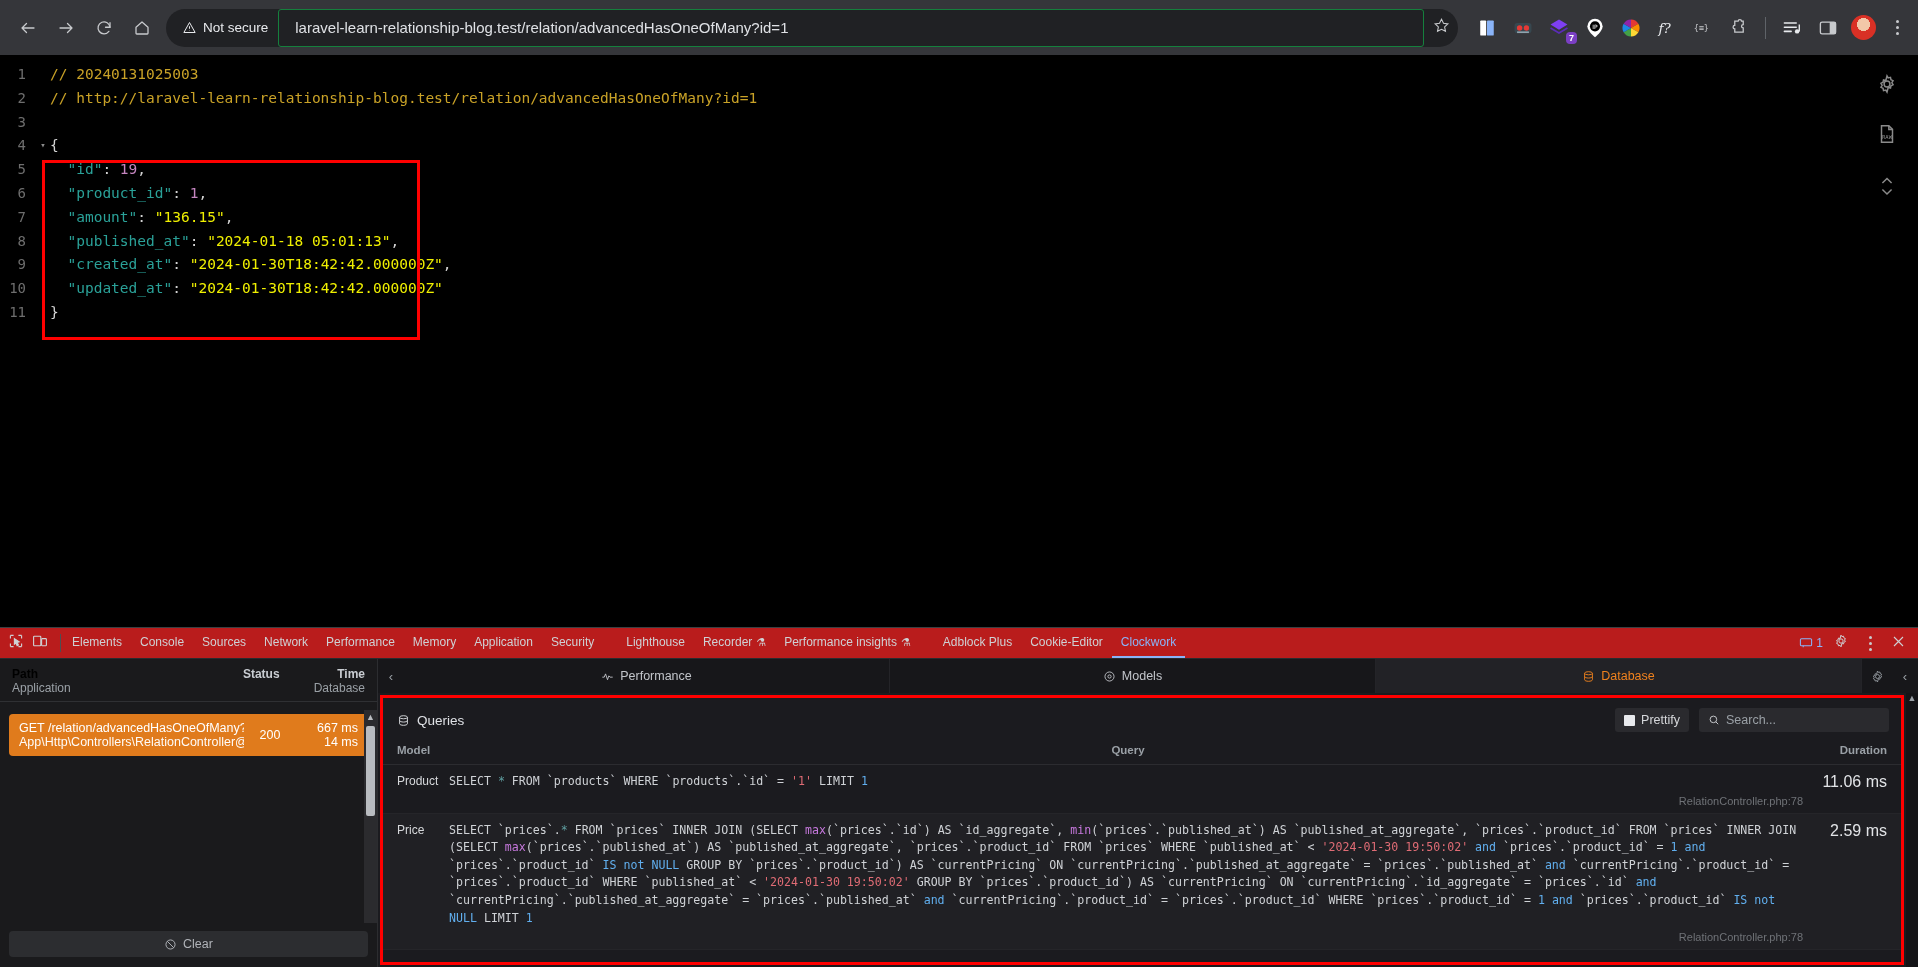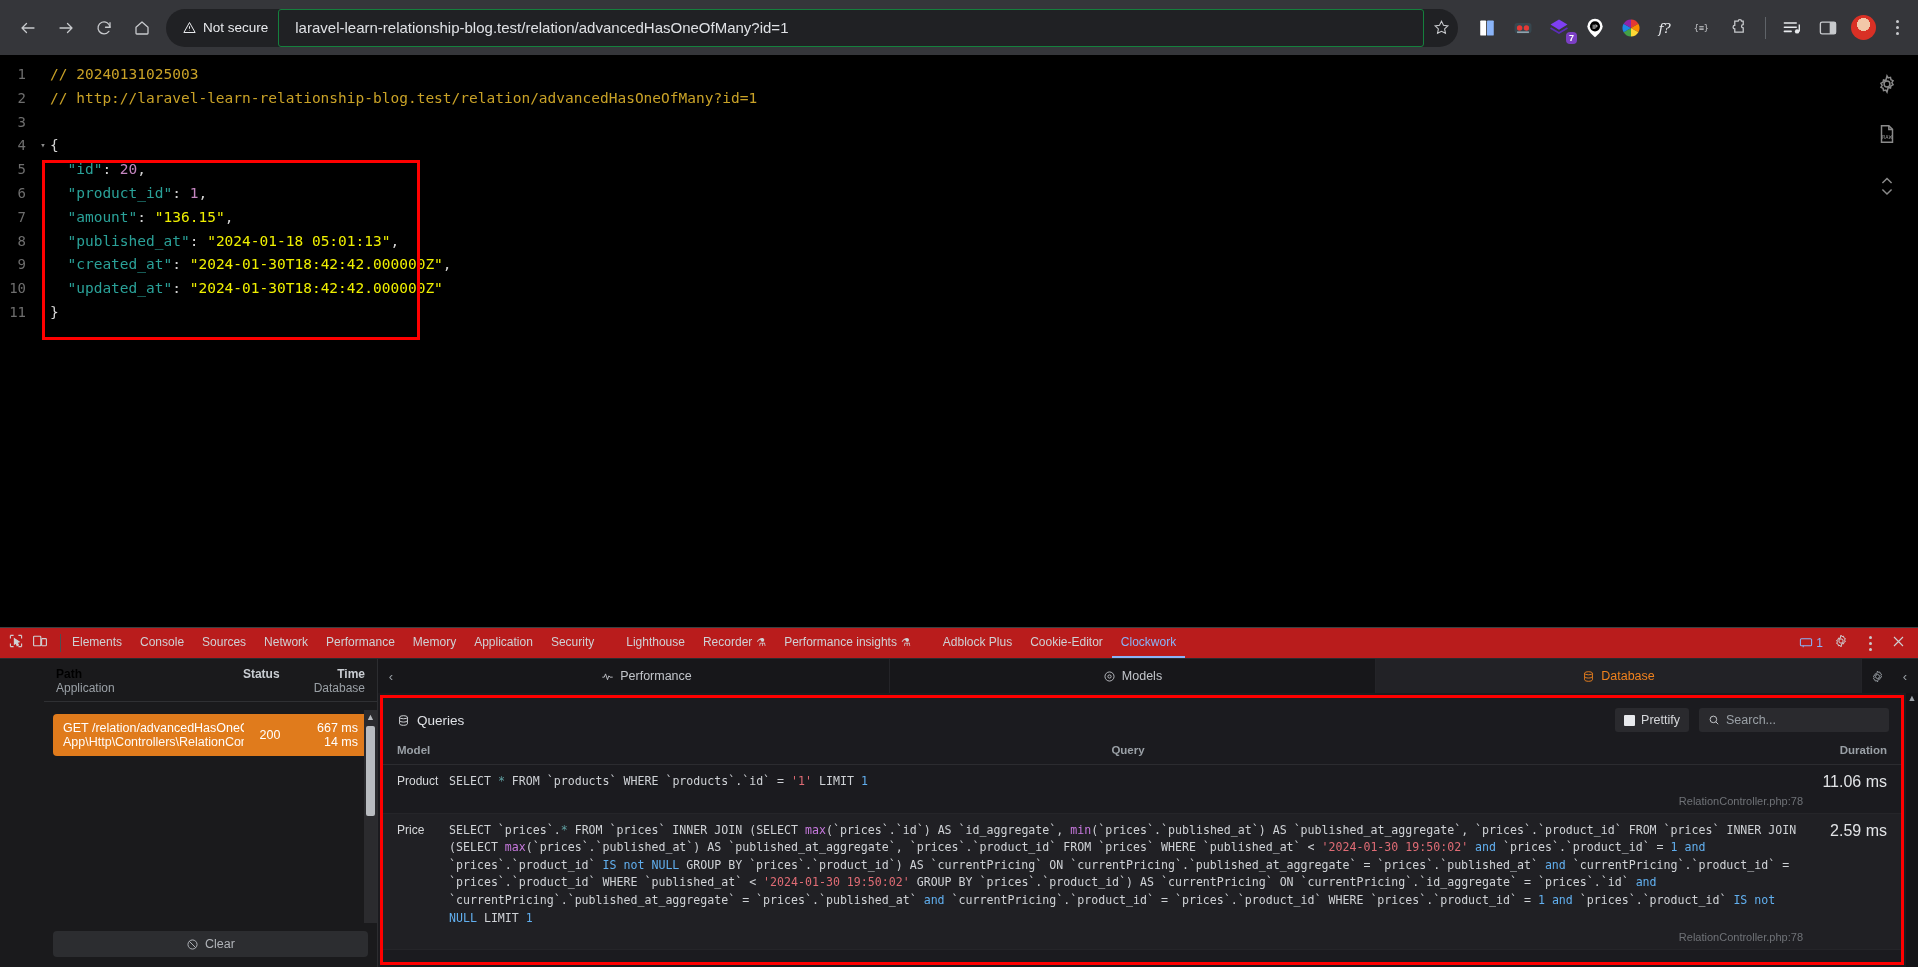--- a/index.html
+++ b/index.html
@@ -16,21 +16,21 @@
     display: flex; align-items: center; padding: 0 10px; gap: 2px;
   }
   .nav-btn {
     width: 36px; height: 36px; border-radius: 50%;
     display: flex; align-items: center; justify-content: center;
     color: #c8cacd; flex: none;
   }
   .nav-btn svg { width: 18px; height: 18px; fill: none; stroke: #c8cacd; stroke-width: 1.7; stroke-linecap: round; stroke-linejoin: round; }
   .omnibox-wrap {
     flex: 1; height: 38px; background: #202124; border-radius: 19px;
-    display: flex; align-items: center; margin: 0 8px 0 4px;
+    display: flex; margin: 0 8px 0 4px;
     position: relative; min-width: 0;
   }
   .not-secure {
     display: flex; align-items: center; gap: 6px;
     padding: 0 10px 0 16px; color: #e8eaed; font-size: 13.5px; flex: none;
     white-space: nowrap;
   }
   .not-secure svg { width: 15px; height: 15px; stroke: #e8eaed; fill: none; stroke-width: 1.6; }
   .url-box {
     flex: 1; height: 38px; display: flex; align-items: center;
@@ -117,21 +117,20 @@
   .dt-right .msgcount { display:flex; align-items:center; gap:3px; color:#8ab4f8; font-size:12px; }
   .dt-right svg { stroke:#cfd1d4; fill:none; stroke-width:1.5; }
 
   .dt-body { flex: 1; display: flex; min-height: 0; }
 
   
   .req-pane {
     width: 378px; flex: none; background: #1a1a1c;
     display: flex; flex-direction: column; min-height: 0;
     border-right: 1px solid #2c2d30;
-    padding-left: 44px;
   }
   .req-head {
     display: flex; padding: 8px 12px 6px 12px; font-size: 12px;
     border-bottom: 1px solid #2f3033;
   }
   .req-head .h-col { display:flex; flex-direction: column; }
   .h-path { color: #9aa0a6; }
   .h-status { margin-left: auto; color: #c9cdd2; font-weight: 600; padding-right: 34px; }
   .h-time { text-align: right; color: #9aa0a6; }
   .h-time b { color: #c9cdd2; font-weight: 600; display:block; }
@@ -363,21 +362,21 @@
         <span class="code"></span>
       </div>
       <div class="ln-row">
         <span class="ln">4</span>
         <span class="fold">▾</span>
         <span class="code"><span class="c-punc">{</span></span>
       </div>
       <div class="ln-row">
         <span class="ln">5</span>
         <span class="fold"></span>
-        <span class="code"><span class="c-key">  "id"</span><span class="c-punc">: </span><span class="c-num">20</span><span class="c-punc">,</span></span>
+        <span class="code"><span class="c-key">  "id"</span><span class="c-punc">: </span><span class="c-num">19</span><span class="c-punc">,</span></span>
       </div>
       <div class="ln-row">
         <span class="ln">6</span>
         <span class="fold"></span>
         <span class="code"><span class="c-key">  "product_id"</span><span class="c-punc">: </span><span class="c-num">1</span><span class="c-punc">,</span></span>
       </div>
       <div class="ln-row">
         <span class="ln">7</span>
         <span class="fold"></span>
         <span class="code"><span class="c-key">  "amount"</span><span class="c-punc">: </span><span class="c-str">"136.15"</span><span class="c-punc">,</span></span>

